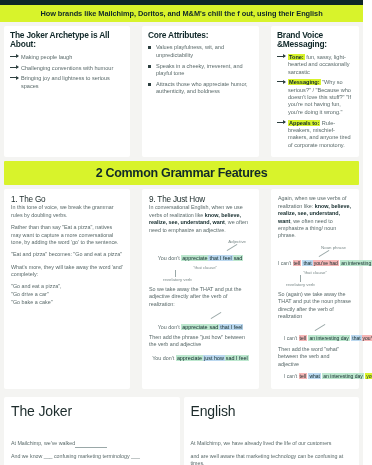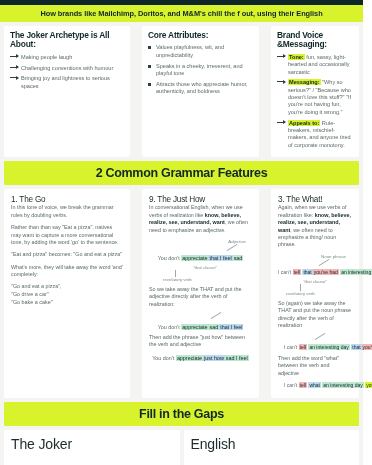--- a/index.html
+++ b/index.html
@@ -284,21 +284,20 @@
         <span class="cg">appreciate</span><span class="cg">sad</span><span class="cb">that I feel</span>
       </div>
       <div class="gp" style="margin-top:3px;">Then add the phrase "just how" between the verb and adjective</div>
       <div class="exline">
         <span>You don't</span>
         <span class="cg">appreciate</span><span class="cb">just how</span><span class="cg">sad I feel</span>
       </div>
     </div>
 
     <div class="card gcard c3">
-      <div class="gh">3. The What!</div>
       <div class="gp"><span>Again, when we use verbs of realization like: </span><b>know, believe, realize, see, understand, want</b><span>, we often need to emphasize a thing/ noun phrase.</span></div>
 
       <div class="anno r">Noun phrase</div>
       <div class="diag">
           <i style="right:22px;top:3px;"></i>
         </div>
       <div class="exline lft" style="font-size:5px;">
         <span>I can't</span>
         <span class="cr">tell</span>
         <span class="cb">that</span><span class="cr">you've had</span>
@@ -324,21 +323,20 @@
       <div class="exline lft" style="font-size:5px;padding-left:6px;">
         <span>I can't</span>
         <span class="cr">tell</span>
         <span class="cb">what</span>
         <span class="cg">an interesting day</span>
         <span class="cy">you've had</span>
       </div>
     </div>
   </div>
 
-  <div class="banner">Fill in the Gaps</div>
 
   <div class="cards2">
     <div class="card2">
       <div class="fh">The Joker</div>
       <div class="fp"><span>At Mailchimp, we've walked</span><span class="gap g-m"></span></div>
       <div class="fp">And we know ___ confusing marketing terminology ___</div>
       <div class="fp">That's why we speak like the experienced and compassionate business partner we wish we'd had ___ .</div>
       <div class="fp">We see ___ a world of overpromises it is for our customers</div>
       <div class="fp">So we ___ toss all the metaphors out, and add a ___ more ease into the way businesses speak to one another.</div>
 

